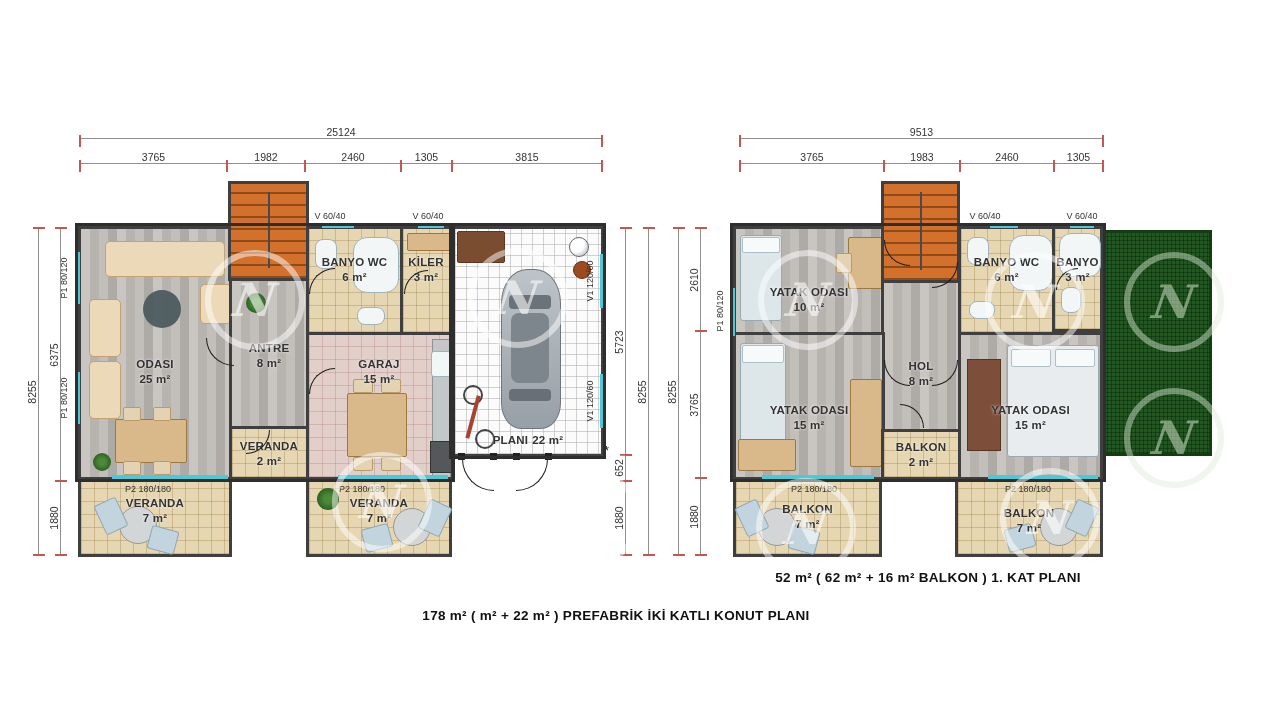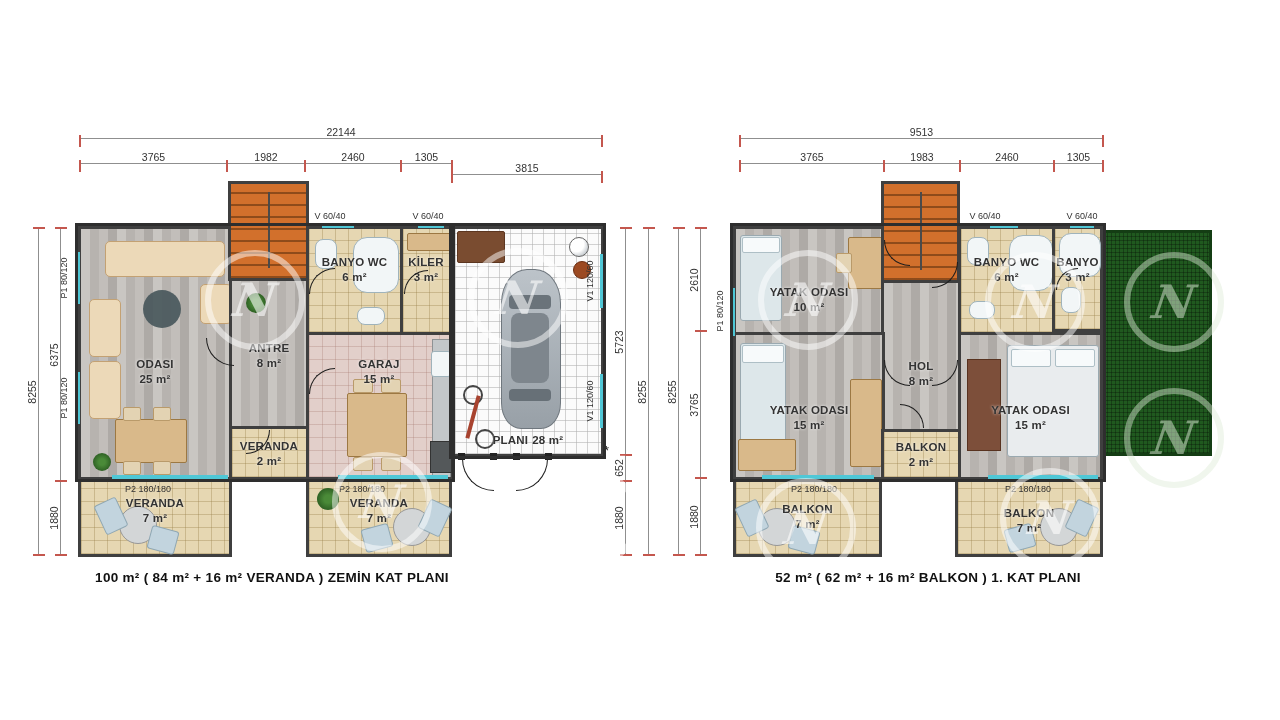--- a/index.html
+++ b/index.html
@@ -90,35 +90,35 @@
   .asterisk{position:absolute;font-size:13px;color:#222;z-index:7;}
 </style>
 </head>
 <body>
 
 <div class="page">
 
   <div>
 
     <div class="hdim" style="left:80px;top:138px;width:522px">
-        <span class="dlabel">22144</span>
+        <span class="dlabel">25124</span>
       </div>
     <div class="hdim" style="left:80px;top:163px;width:147px">
         <span class="dlabel">3765</span>
       </div>
     <div class="hdim" style="left:227px;top:163px;width:78px">
         <span class="dlabel">1982</span>
       </div>
     <div class="hdim" style="left:305px;top:163px;width:96px">
         <span class="dlabel">2460</span>
       </div>
     <div class="hdim" style="left:401px;top:163px;width:51px">
         <span class="dlabel">1305</span>
       </div>
-    <div class="hdim" style="left:452px;top:174px;width:150px">
+    <div class="hdim" style="left:452px;top:163px;width:150px">
         <span class="dlabel">3815</span>
       </div>
 
     <div class="vdim" style="left:38px;top:228px;height:327px">
         <span class="dlabel">8255</span>
       </div>
     <div class="vdim" style="left:60px;top:228px;height:253px">
         <span class="dlabel">6375</span>
       </div>
     <div class="vdim" style="left:60px;top:481px;height:74px">
@@ -201,21 +201,21 @@
 
     <div class="room f-tile" style="left:229px;top:426px;width:80px;height:54px">
       <div class="rlabel" style="top:10px">
         <span>VERANDA</span>
           <span>2 m²</span>
       </div>
     </div>
 
     <div class="room f-garage" style="left:452px;top:226px;width:152px;height:231px">
       <div class="rlabel inline" style="bottom:6px">
-        <span>PLANI</span><span>28 m²</span>
+        <span>PLANI</span><span>22 m²</span>
       </div>
       <div class="fur tbl dark" style="left:2px;top:2px;width:46px;height:30px"></div>
       <div class="fur car-body" style="left:46px;top:40px;width:58px;height:158px"></div>
       <div class="fur car-glass" style="left:54px;top:66px;width:42px;height:14px"></div>
       <div class="fur car-roof" style="left:56px;top:84px;width:38px;height:70px"></div>
       <div class="fur car-glass" style="left:54px;top:160px;width:42px;height:12px"></div>
       <div class="fur ball-soccer" style="left:114px;top:8px;width:18px;height:18px"></div>
       <div class="fur ball-basket" style="left:118px;top:32px;width:16px;height:16px"></div>
       <div class="fur wheel" style="left:8px;top:156px;width:16px;height:16px"></div>
       <div class="fur wheel" style="left:20px;top:200px;width:16px;height:16px"></div>
@@ -442,16 +442,16 @@
   <div class="wm" style="left:1000px;top:468px">
       <span>N</span>
     </div>
   <div class="wm on-green" style="left:1124px;top:252px">
       <span>N</span>
     </div>
   <div class="wm on-green" style="left:1124px;top:388px">
       <span>N</span>
     </div>
 
-  <div class="caption" style="left:272px;top:570px">100 m²  ( 84 m² + 16 m²  VERANDA ) ZEMİN KAT  PLANI</div>
   <div class="caption" style="left:928px;top:570px">52 m² ( 62 m² + 16 m² BALKON ) 1. KAT  PLANI</div>
+  <div class="caption" style="left:616px;top:608px">178  m²  (  m² + 22 m² )  PREFABRİK İKİ KATLI KONUT PLANI</div>
 
 </div>
 
 </body></html>

